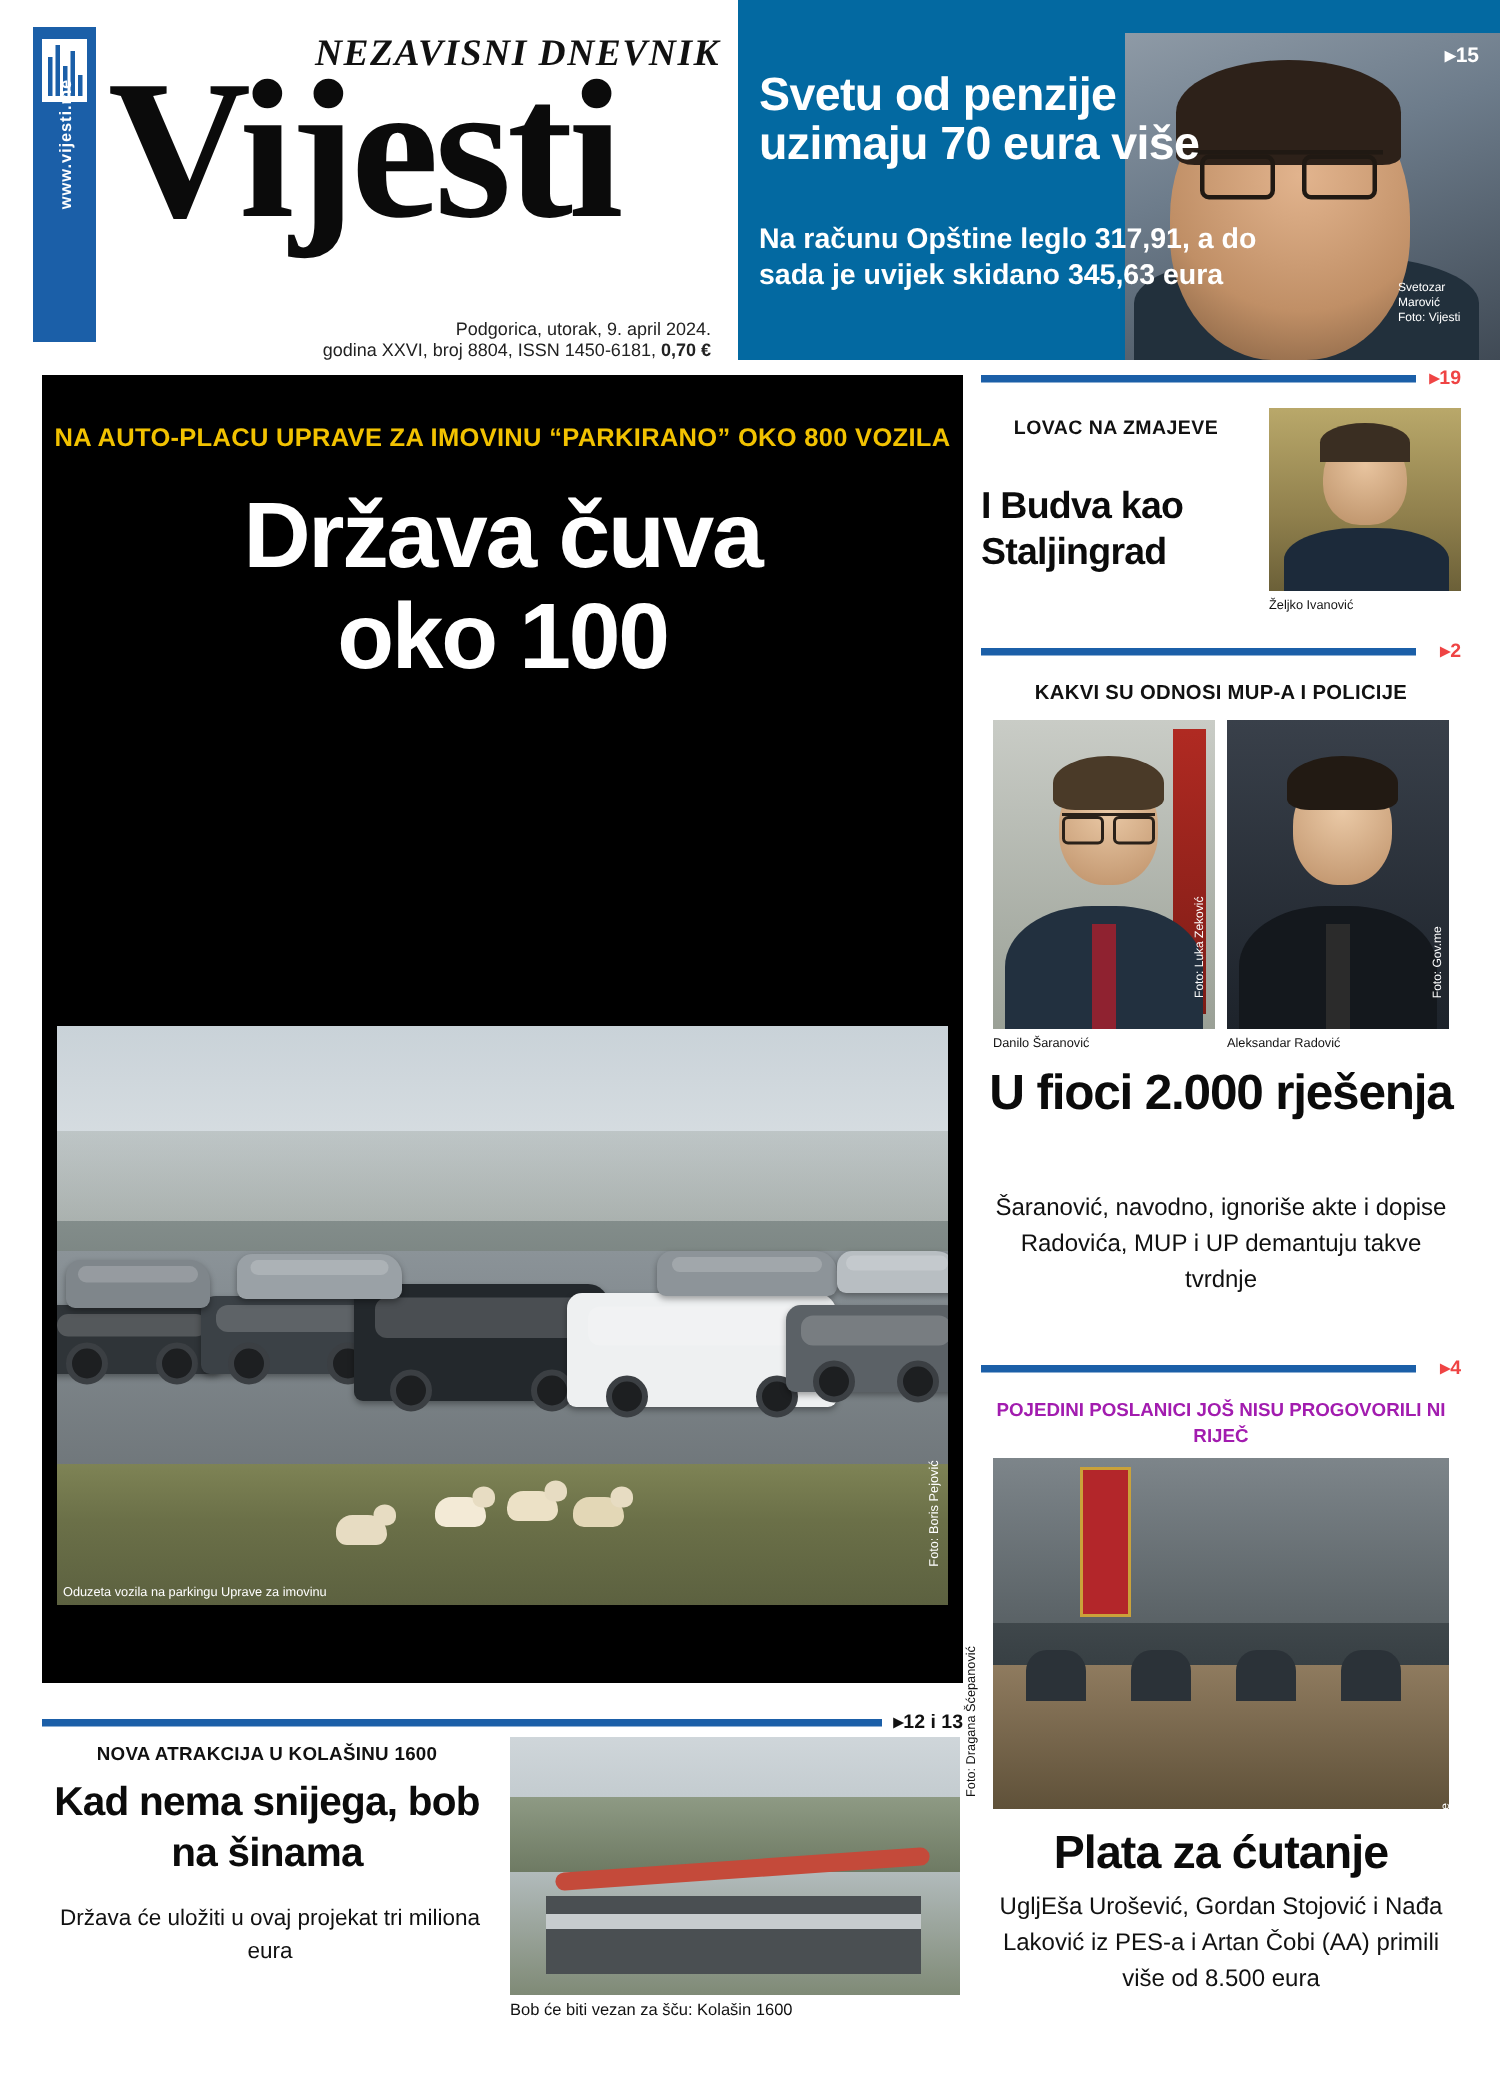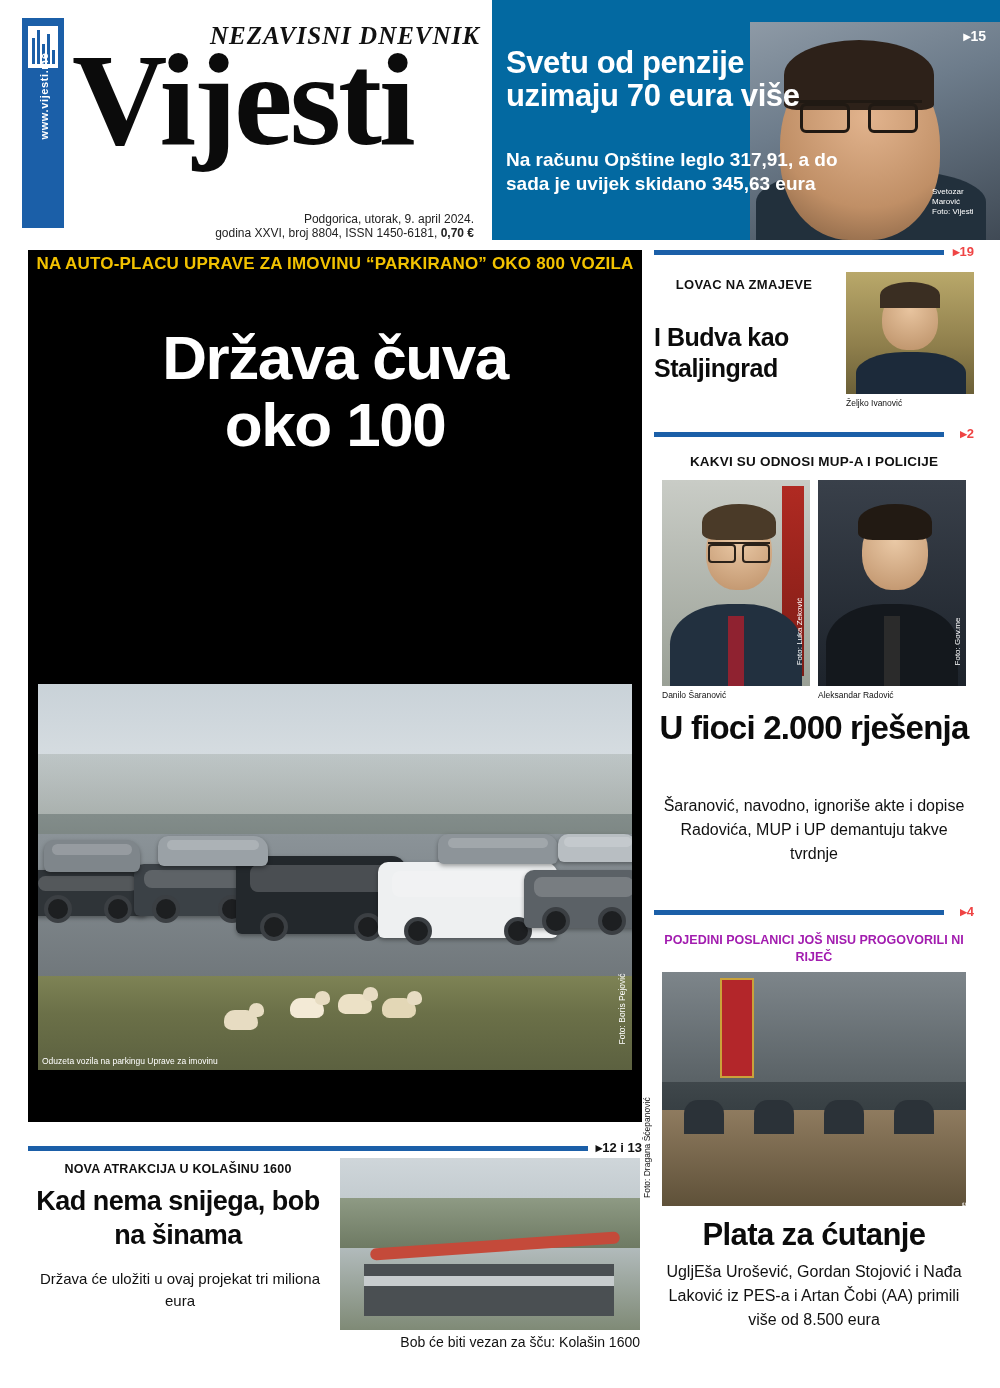--- a/index.html
+++ b/index.html
@@ -190,21 +190,21 @@
   
   .main-left {
     position: absolute;
     left: 28px; top: 250px;
     width: 614px; height: 872px;
     background: #000000;
     overflow: hidden;
   }
   .kicker {
     position: absolute;
-    left: 0; top: 2px;
+    left: 0; top: 30px;
     width: 614px;
     text-align: center;
     color: #f2c200;
     font-weight: bold;
     font-size: 17px;
     line-height: 23px;
     letter-spacing: 0.2px;
   }
   .lead-title {
     position: absolute;
@@ -373,23 +373,22 @@
     background: #4a4f52;
   }
   .kol-photo .bldg:after {
     content:""; position:absolute; left:0; top: 12px; width: 250px; height: 10px;
     background: #c7ccce;
   }
   .kol-cap {
     position: absolute;
     left: 312px; top: 194px;
     width: 300px;
-    font-size: 14px;
+    font-size: 11px;
     color: #111;
-    text-align: right;
   }
   .kol-credit-v {
     position: absolute;
     left: 614px; top: 58px;
     transform: rotate(-90deg);
     transform-origin: left top;
     font-size: 8.5px;
     color: #111;
     white-space: nowrap;
   }

